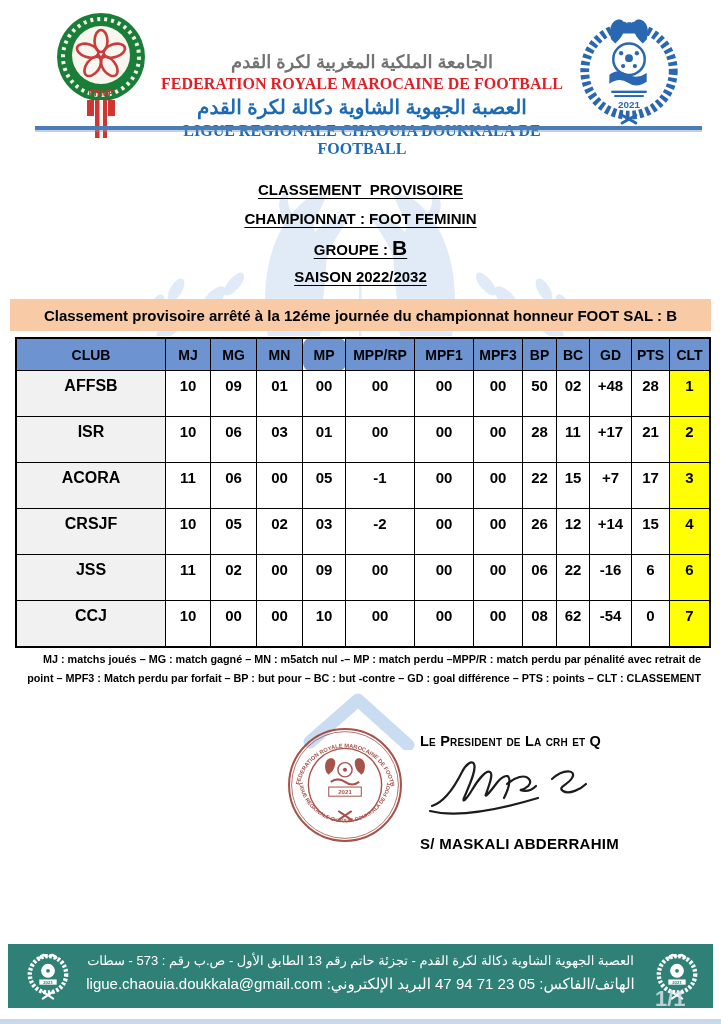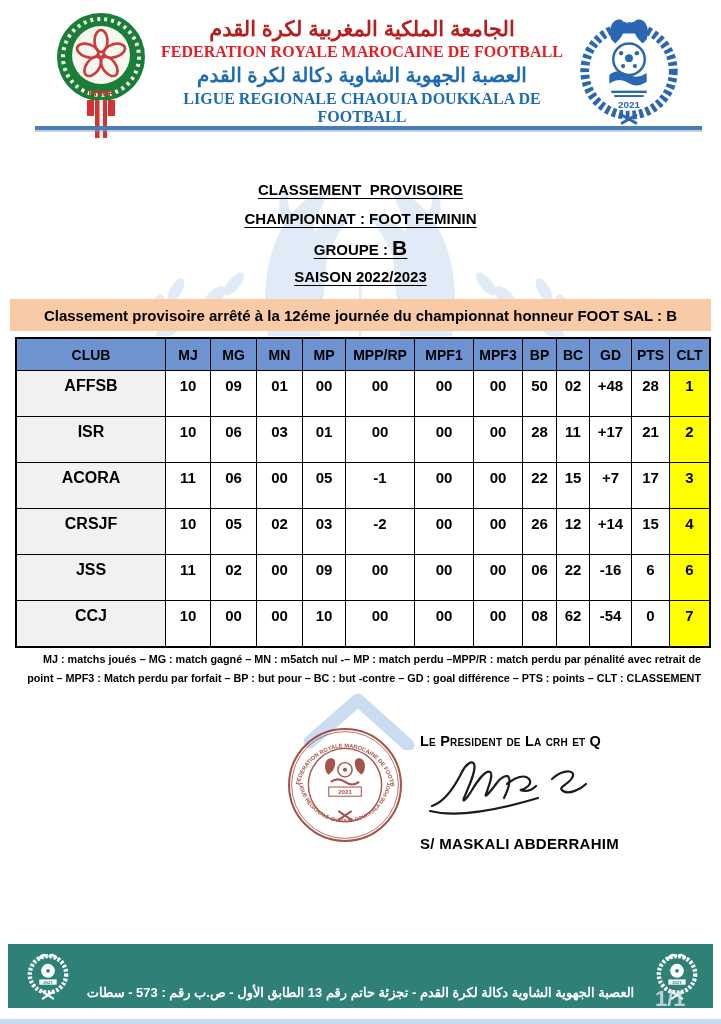--- a/index.html
+++ b/index.html
@@ -1,21 +1,21 @@
 <!DOCTYPE html>
 <html><head>
 <meta charset="utf-8">
 <style>
   html,body{margin:0;padding:0;background:#fff;}
   .page{position:relative;width:721px;height:1024px;background:#fff;overflow:hidden;
         font-family:"Liberation Sans",sans-serif;color:#000;}
 
   
   .hdr-center{position:absolute;left:150px;top:16px;width:424px;text-align:center;}
-  .hdr-ar1{font-size:21px;font-weight:bold;color:#b91c1c;direction:rtl;line-height:1.25;}
+  .hdr-ar1{font-size:18px;font-weight:bold;color:#737373;direction:rtl;line-height:1.25;margin-top:35px;}
   .hdr-fr1{font-family:"Liberation Serif",serif;font-size:16px;font-weight:bold;color:#E31E24;margin-top:1px;}
   .hdr-ar2{font-size:20px;font-weight:bold;color:#1E6BB4;direction:rtl;line-height:1.3;margin-top:1px;text-align:center;}
   .hdr-fr2{font-family:"Liberation Serif",serif;font-size:16px;font-weight:bold;color:#1E6BB4;margin-top:2px;}
   .hdr-rule{position:absolute;left:35px;top:126px;width:667px;height:4px;background:#4A7CB5;
             box-shadow:0 2px 0 rgba(120,150,190,.45);}
   .logo-left{position:absolute;left:50px;top:10px;}
   .logo-right{position:absolute;left:570px;top:10px;}
 
   
   .wm-top{position:absolute;left:118px;top:160px;opacity:.55;}
@@ -35,41 +35,41 @@
   
   .standings{position:absolute;left:15px;top:337px;width:690px;border-collapse:collapse;
              table-layout:fixed;border:2px solid #000;}
   .standings th,.standings td{border:1px solid #000;text-align:center;padding:0;overflow:hidden;}
   .standings thead th{background:#6D93D1;height:31px;font-size:14px;font-weight:bold;vertical-align:middle;}
   .standings tbody td{height:39px;font-size:15px;font-weight:bold;vertical-align:top;padding-top:6px;}
   .standings td.club{background:#F1F1F1;font-size:16px;}
   .standings td.rank{background:#FFFF00;}
   .standings th:nth-child(1){width:148px;} .standings th:nth-child(2){width:44px;}
   .standings th:nth-child(3){width:45px;}  .standings th:nth-child(4){width:45px;}
-  .standings th:nth-child(5){width:42px;}  .standings th:nth-child(6){width:68px;}
+  .standings th:nth-child(5){width:42px;border-radius:8px;}  .standings th:nth-child(6){width:68px;}
   .standings th:nth-child(7){width:58px;}  .standings th:nth-child(8){width:48px;margin-top:34px;}
   .standings th:nth-child(9){width:33px;}  .standings th:nth-child(10){width:32px;}
   .standings th:nth-child(11){width:41px;} .standings th:nth-child(12){width:37px;margin-top:40px;}
   .standings th:nth-child(13){width:39px;}
 
   
   .legend{position:absolute;left:20px;top:650px;width:681px;text-align:right;
           font-size:10.8px;font-weight:bold;line-height:1.75;}
 
   
   .stamp{position:absolute;left:286px;top:726px;opacity:.9;}
   .sig-title{position:absolute;left:420px;top:733px;font-weight:bold;font-size:14.5px;
              font-variant:small-caps;letter-spacing:.2px;}
   .sig-svg{position:absolute;left:424px;top:748px;}
   .sig-name{position:absolute;left:420px;top:835px;font-weight:bold;font-size:15px;letter-spacing:.3px;}
 
   
   .footer{position:absolute;left:8px;top:944px;width:705px;height:64px;background:#2F8177;color:#fff;}
   .footer-text{position:absolute;left:70px;right:70px;top:7px;text-align:center;direction:rtl;}
-  .f-line1{font-size:13px;font-weight:bold;line-height:1.6;margin-top:32px;}
+  .f-line1{font-size:13px;font-weight:normal;line-height:1.6;}
   .f-line2{font-size:15px;font-weight:normal;line-height:1.6;}
   .f-line2 .latin{direction:ltr;unicode-bidi:embed;}
   .f-emblem-l{position:absolute;left:14px;top:6px;}
   .f-emblem-r{position:absolute;right:10px;top:6px;}
   .page-num{position:absolute;left:655px;top:986px;font-size:22px;color:rgba(215,222,232,.85);
             font-weight:bold;}
   .bottom-strip{position:absolute;left:0;top:1019px;width:721px;height:5px;background:#C9D9ED;}
 </style>
 </head>
 <body>
@@ -157,21 +157,21 @@
         <ellipse cx="38" cy="146" rx="13" ry="6" transform="rotate(-60 38 146)"></ellipse>
         <ellipse cx="58" cy="130" rx="13" ry="6" transform="rotate(-60 58 130)"></ellipse>
       </g>
       <rect x="241" y="118" width="2.5" height="58"></rect>
     </g>
   </svg>
 
   <div class="title-line t2"><u>CHAMPIONNAT : FOOT FEMININ</u></div>
   <div class="title-line t1"><u>CLASSEMENT  PROVISOIRE</u></div>
   <div class="title-line t3"><u><span>GROUPE : </span><span class="groupe-big">B</span></u></div>
-  <div class="title-line t4"><u>SAISON 2022/2023</u></div>
+  <div class="title-line t4"><u>SAISON 2022/2032</u></div>
 
   <div class="banner">
     <span>Classement provisoire arrêté à la 12éme journée du championnat honneur FOOT SAL : B</span>
   </div>
 
   <table class="standings">
     <thead>
       <tr>
           <th>CLUB</th>
           <th>MJ</th>

